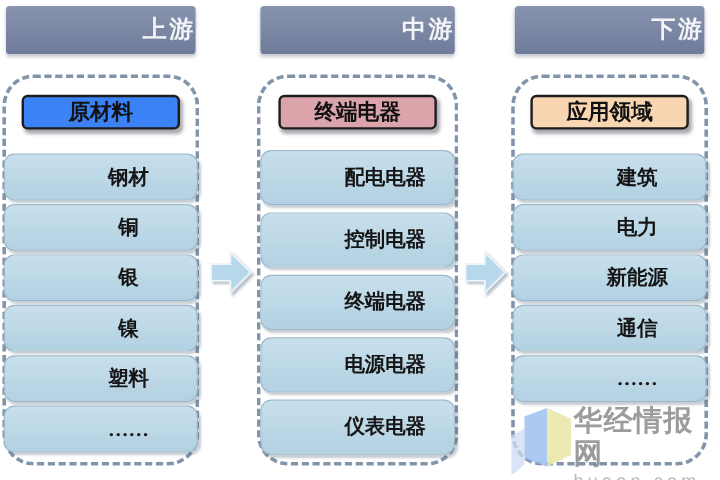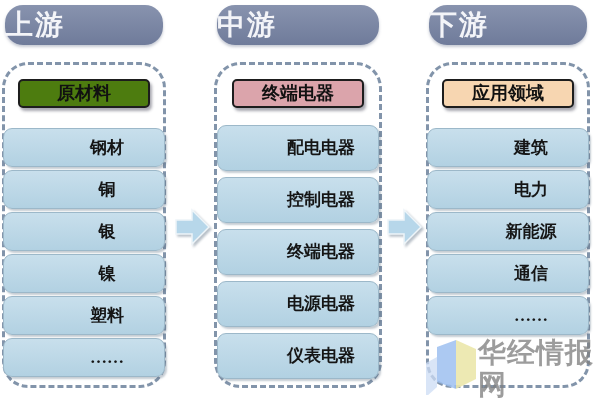--- a/index.html
+++ b/index.html
@@ -6,36 +6,36 @@
   .canvas{
     position:relative;width:600px;height:400px;background:#ffffff;overflow:hidden;
     font-family:"Liberation Serif","DejaVu Serif",serif;
   }
   .column{position:absolute;top:0;}
   #col1{left:2px;width:164px;}
   #col2{left:214px;width:168px;}
   #col3{left:426px;width:164px;}
 
   .hdr{
-    margin:5px 3px 0;height:40px;line-height:40px;text-align:left;border-radius:18px;
+    margin:5px 3px 0;height:40px;line-height:40px;text-align:right;border-radius:3px;
     background:linear-gradient(180deg,#8893ae,#6f7b9a);
-    color:#f3f4f8;font-size:28px;font-weight:bold;letter-spacing:2px;
+    color:#f3f4f8;font-size:20px;font-weight:bold;letter-spacing:2px;
     box-shadow:0 2px 3px rgba(90,100,130,.35);
   }
 
   .container{
     margin-top:17px;height:320px;border:3px dashed #8294aa;border-radius:26px;position:relative;
   }
 
   .cat{
     width:128px;height:25px;line-height:24px;margin:14px auto 0;text-align:center;
     border:2px solid #1d1d1d;border-radius:5px;font-size:18px;font-weight:bold;color:#111;
     box-shadow:2px 3px 3px rgba(40,40,60,.4);
   }
-  #col1 .cat{background:#4d7c0f;}
+  #col1 .cat{background:#3b82f6;}
   #col2 .cat{background:#dba4ab;}
   #col3 .cat{background:#f7d6b1;}
 
   .items{
     position:absolute;left:0;right:0;top:63px;
     display:flex;flex-direction:column;align-items:center;gap:3px;
   }
   #col2 .items{top:60px;gap:6px;}
 
   .item{
@@ -47,21 +47,21 @@
     padding-left:46px;
   }
   #col2 .item{height:44px;line-height:44px;}
 
   .arrow{position:absolute;top:206px;filter:drop-shadow(2px 2px 1px rgba(80,100,120,.4));}
   #arrow1{left:175px;}
   #arrow2{left:387px;}
 
   .wm{position:absolute;left:426px;top:337px;display:flex;align-items:flex-start;z-index:5;}
   .wm-text{margin-left:2px;font-family:"Liberation Sans","DejaVu Sans",sans-serif;}
-  .wm-title{font-size:28px;font-weight:bold;color:rgba(128,128,128,.78);line-height:1.15;letter-spacing:1px;}
+  .wm-title{font-size:24px;font-weight:bold;color:rgba(128,128,128,.78);line-height:1.15;letter-spacing:1px;}
   .wm-domain{font-size:15px;color:rgba(175,175,175,.88);letter-spacing:3.5px;margin-top:1px;}
 </style>
 </head>
 <body>
 
 <div class="canvas">
 
   <div class="column" id="col1">
     <div class="hdr">上游</div>
     <div class="container">

